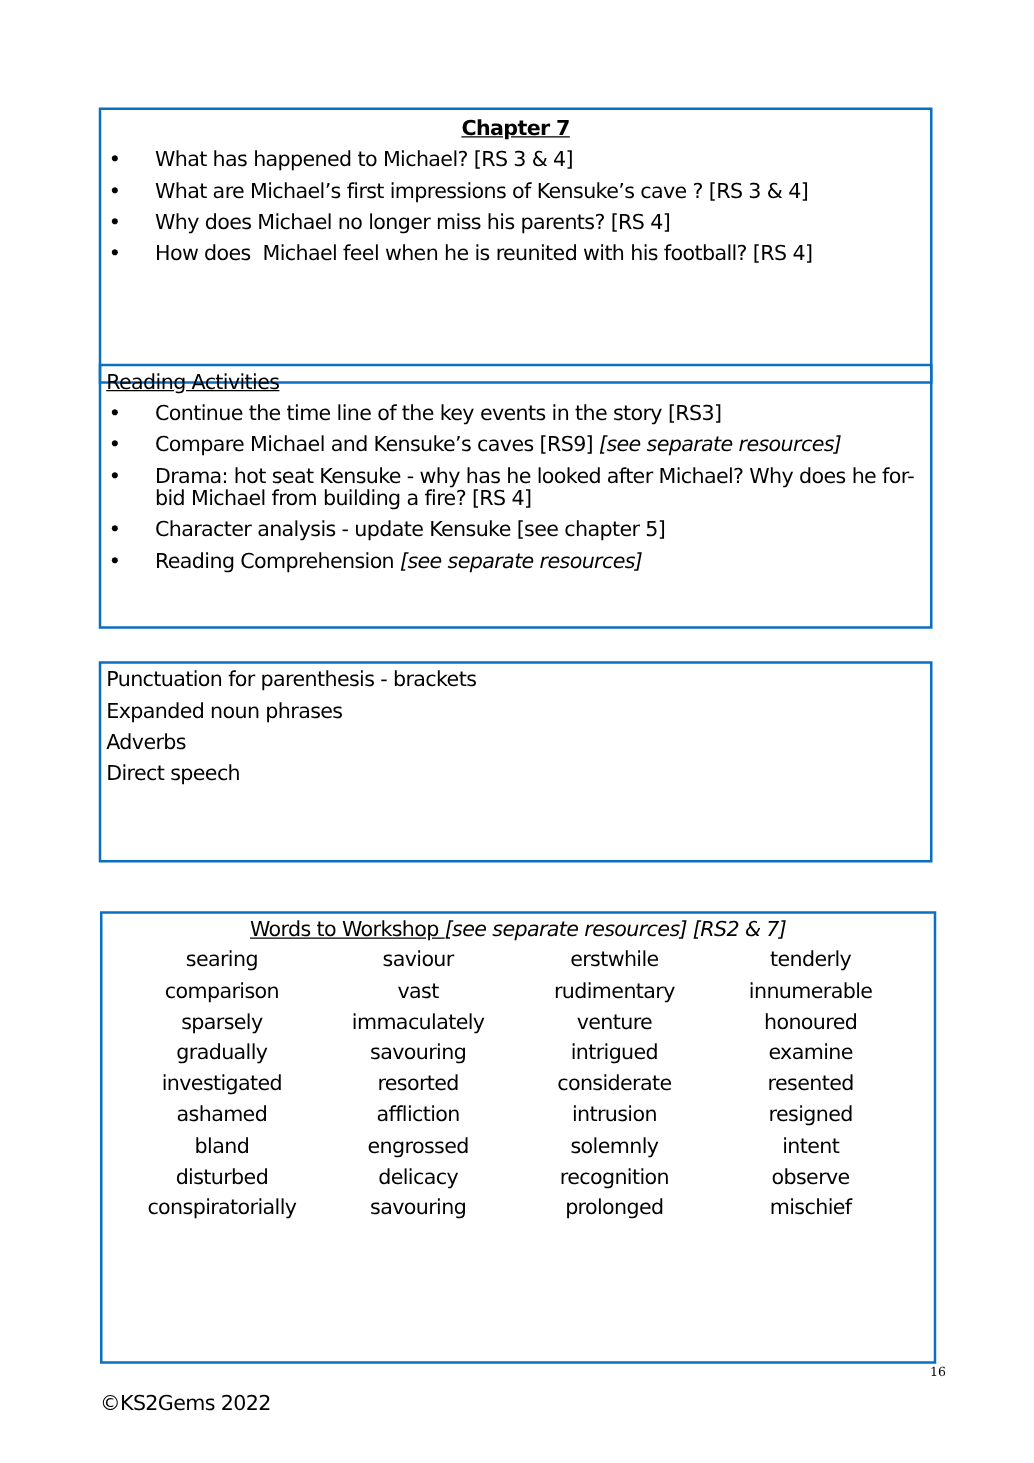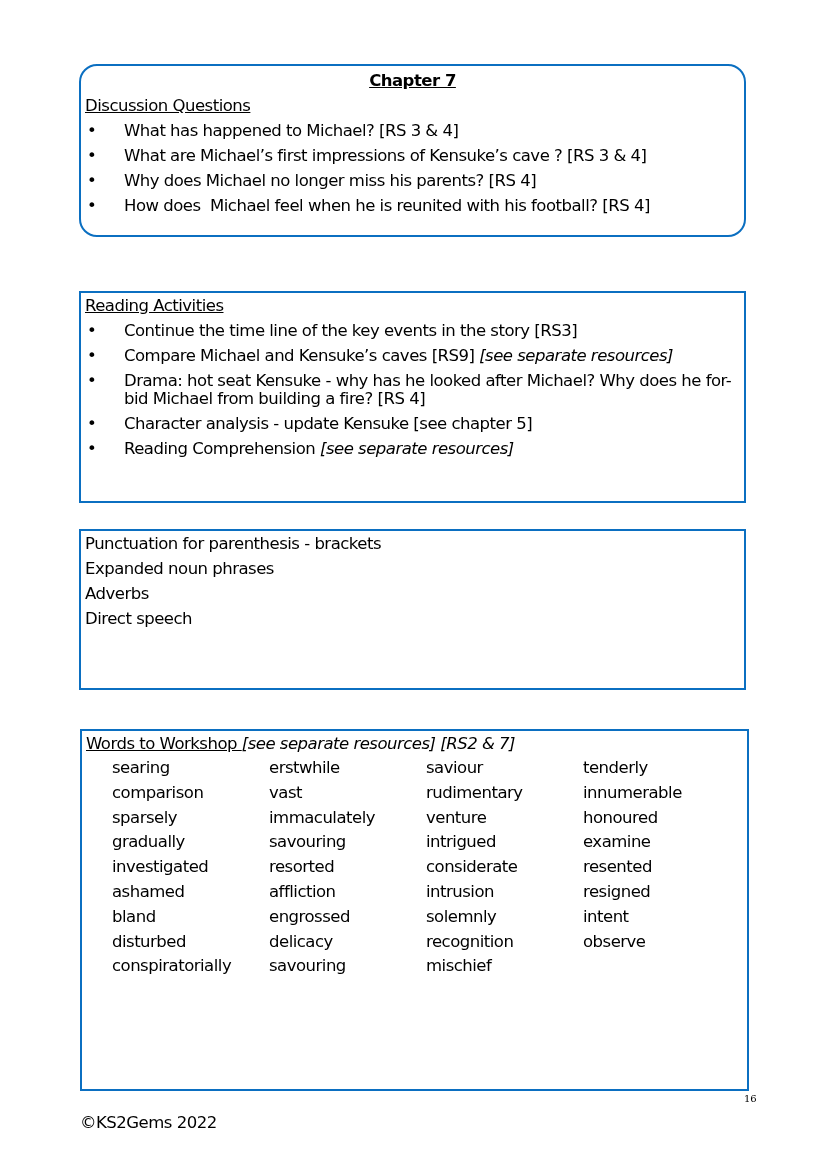--- a/index.html
+++ b/index.html
@@ -79,23 +79,22 @@
       position: absolute;
       left: 80px;
       top: 1113px;
       font-size: 16.5px;
       letter-spacing: -0.5px;
     }
   </style>
 </head>
 <body>
 
-<div class="box" style="top: 64px; height: 173px; border-color: rgb(11, 111, 193); border-radius: 18px;">
+<div class="box" style="top: 86px; height: 221px; border-color: rgb(11, 111, 193);">
   <div class="line title">Chapter 7</div>
-  <div class="line u" style="display:inline-block;">Discussion Questions</div>
   <div id="discussion-list">
       <div class="bullet-item"><span class="dot">•</span><span style="white-space: pre;">What has happened to Michael? [RS 3 &amp; 4]</span></div>
       <div class="bullet-item"><span class="dot">•</span><span style="white-space: pre;">What are Michael’s first impressions of Kensuke’s cave ? [RS 3 &amp; 4]</span></div>
       <div class="bullet-item"><span class="dot">•</span><span style="white-space: pre;">Why does Michael no longer miss his parents? [RS 4]</span></div>
       <div class="bullet-item"><span class="dot">•</span><span style="white-space: pre;">How does  Michael feel when he is reunited with his football? [RS 4]</span></div>
     </div>
 </div>
 
 <div class="box" style="top: 291px; height: 212px; border-color: rgb(11, 111, 193);">
   <div class="line u" style="display:inline-block;">Reading Activities</div>
@@ -110,28 +109,28 @@
 
 <div class="box" style="top: 529px; height: 161px; border-color: rgb(11, 111, 193);">
   <div id="grammar-list">
       <div class="line">Punctuation for parenthesis - brackets</div>
       <div class="line">Expanded noun phrases</div>
       <div class="line">Adverbs</div>
       <div class="line">Direct speech</div>
     </div>
 </div>
 
-<div class="box" style="top: 729px; height: 362px; left: 80px; width: 669px; border-color: rgb(11, 111, 193);">
+<div class="box" style="top: 729px; height: 362px; left: 80px; width: 669px; border-color: rgb(11, 111, 193); text-align: center;">
   <div class="line">
     <span class="u" style="white-space:pre;">Words to Workshop </span><span class="i">[see separate resources] [RS2 &amp; 7]</span>
   </div>
   <div class="words-grid" id="words-grid">
       <span>searing</span>
+      <span>saviour</span>
       <span>erstwhile</span>
-      <span>saviour</span>
       <span>tenderly</span>
       <span>comparison</span>
       <span>vast</span>
       <span>rudimentary</span>
       <span>innumerable</span>
       <span>sparsely</span>
       <span>immaculately</span>
       <span>venture</span>
       <span>honoured</span>
       <span>gradually</span>
@@ -149,18 +148,19 @@
       <span>bland</span>
       <span>engrossed</span>
       <span>solemnly</span>
       <span>intent</span>
       <span>disturbed</span>
       <span>delicacy</span>
       <span>recognition</span>
       <span>observe</span>
       <span>conspiratorially</span>
       <span>savouring</span>
+      <span>prolonged</span>
       <span>mischief</span>
     </div>
 </div>
 
 <div class="page-num">16</div>
 <div class="copyright">©KS2Gems 2022</div>
 
 </body></html>

